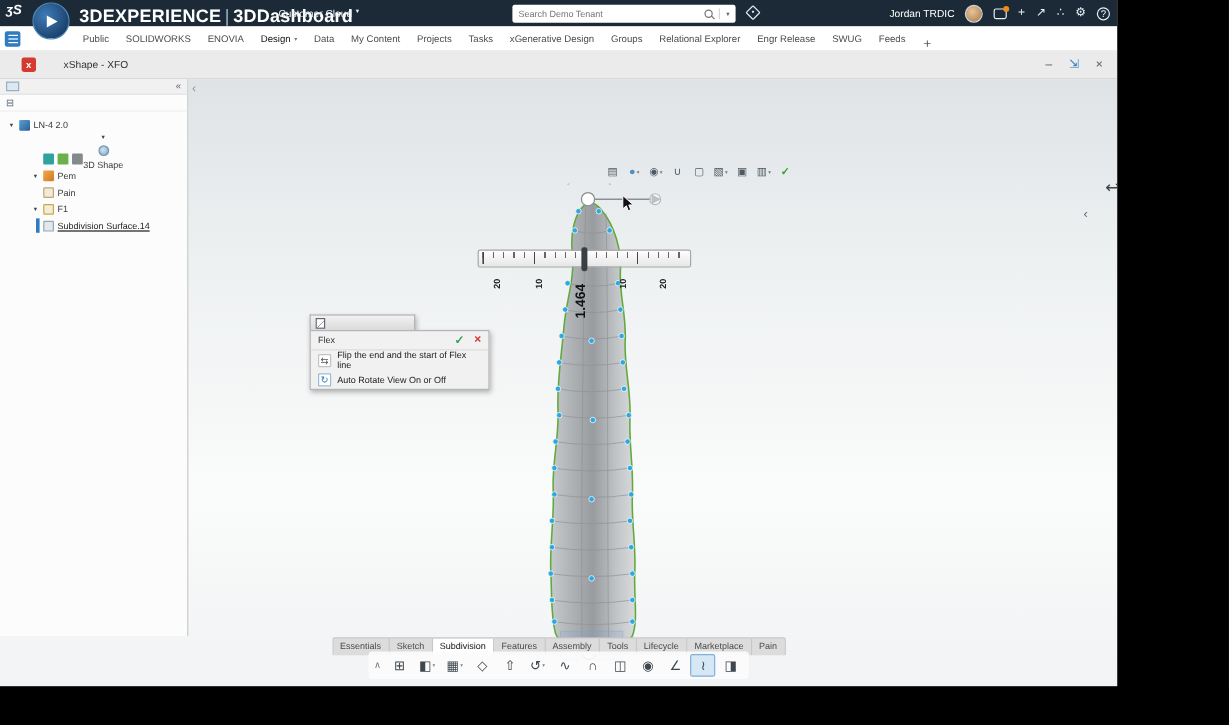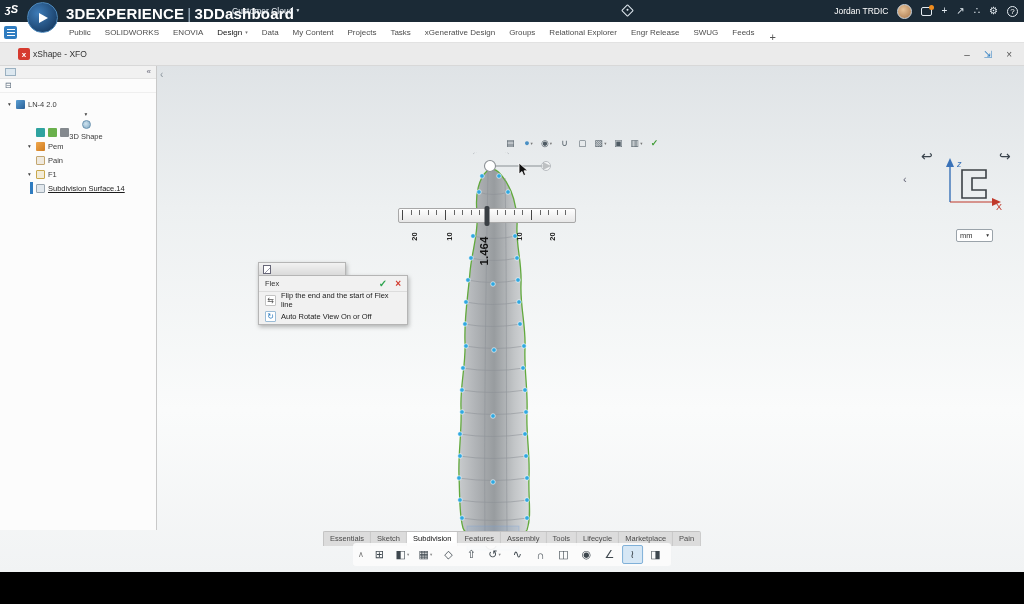--- a/index.html
+++ b/index.html
@@ -1,18 +1,18 @@
 <!DOCTYPE html>
 <html><head>
 <meta charset="utf-8">
 <style>
   * { margin:0; padding:0; box-sizing:border-box; }
   html,body { width:1024px; height:604px; background:#000; overflow:hidden;
               font-family:"Liberation Sans", sans-serif; }
-  #app { position:absolute; left:0; top:0; width:1024px; height:572px; background:#fff; overflow:hidden; }
+  #app { position:absolute; left:0; top:0; width:931px; height:572px; background:#fff; overflow:hidden; }
 
   
   .topbar { position:absolute; top:0; left:0; right:0; height:22px; background:#1b2a36; color:#fff; }
   .logo3ds { position:absolute; left:5px; top:3px; font-size:11px; font-weight:bold; font-style:italic; color:#fff; }
   .compass { position:absolute; left:27px; top:2px; width:31px; height:31px; border-radius:50%;
              background:radial-gradient(circle at 35% 35%, #3e7cb8, #1d4570 70%, #10283f);
              border:1px solid #54master; border:1px solid #4d88bb; z-index:40;
              display:flex; align-items:center; justify-content:center; }
   .compass .play { width:0; height:0; border-left:9px solid #fff; border-top:5.5px solid transparent; border-bottom:5.5px solid transparent; margin-left:2px; }
   .brand { position:absolute; left:66px; top:5px; font-size:15px; font-weight:bold; letter-spacing:.2px; white-space:nowrap; }
@@ -48,21 +48,21 @@
               cursor:pointer; white-space:nowrap; }
   .nav-item.active { color:#111; }
   .nav-caret { font-size:5px; color:#777; }
   .nav-add { font-size:11px; color:#555; padding:0 8px; cursor:pointer; }
 
   
   .appbar { position:absolute; top:43px; left:0; right:0; height:23px; background:#ebebeb; border-bottom:1px solid #d8d8d8;
             display:flex; align-items:center; }
   .appicon { margin-left:18px; width:12px; height:12px; border-radius:2px; background:#d63a2f; color:#fff; font-size:8px;
              font-weight:bold; display:flex; align-items:center; justify-content:center; }
-  .apptitle { font-size:8.5px; color:#333; margin-left:3px; }
+  .apptitle { font-size:8.5px; color:#333; margin-left:23px; }
   .appbar-controls { position:absolute; right:12px; top:0; height:23px; display:flex; gap:14px; align-items:center; }
   .win-icon { font-size:10px; color:#555; cursor:pointer; line-height:1; }
   .win-icon.expand { color:#2d7dc1; }
 
   
   .main-viewport { position:absolute; top:66px; left:0; right:0; height:506px;
       background:linear-gradient(180deg,#dfe3e6 0%, #edf0f1 28%, #fafbfb 68%, #f1f3f4 100%); }
   .panel-chev { position:absolute; top:69px; left:160px; font-size:10px; color:#8a949c; z-index:6; cursor:pointer; }
 
   .vp-toolbar { position:absolute; top:70px; left:503px; display:flex; gap:3px; align-items:center; z-index:4; }
@@ -165,20 +165,26 @@
 
 <div id="app">
 
   <div class="topbar">
     <span class="logo3ds">ʒS</span>
     <span class="brand"><span>3DEXPERIENCE</span><span class="sep">|</span><span>3DDashboard</span></span>
     <span class="tenant">
         <span>Customer Cloud</span>
         <span class="caret">▾</span>
       </span>
+    <div class="searchwrap">
+      <input placeholder="Search Demo Tenant" style="">
+      <span class="mag"></span>
+      <span class="search-div"></span>
+      <span class="search-caret">▾</span>
+    </div>
     <span class="tag-icon"></span>
     <div class="topright">
       <span class="username">Jordan TRDIC</span>
       <span class="avatar"></span>
       <span class="bubble"></span>
       <span class="tb-icon">+</span>
       <span class="tb-icon">↗</span>
       <span class="tb-icon">∴</span>
       <span class="tb-icon">⚙</span>
       <span class="help">?</span>

